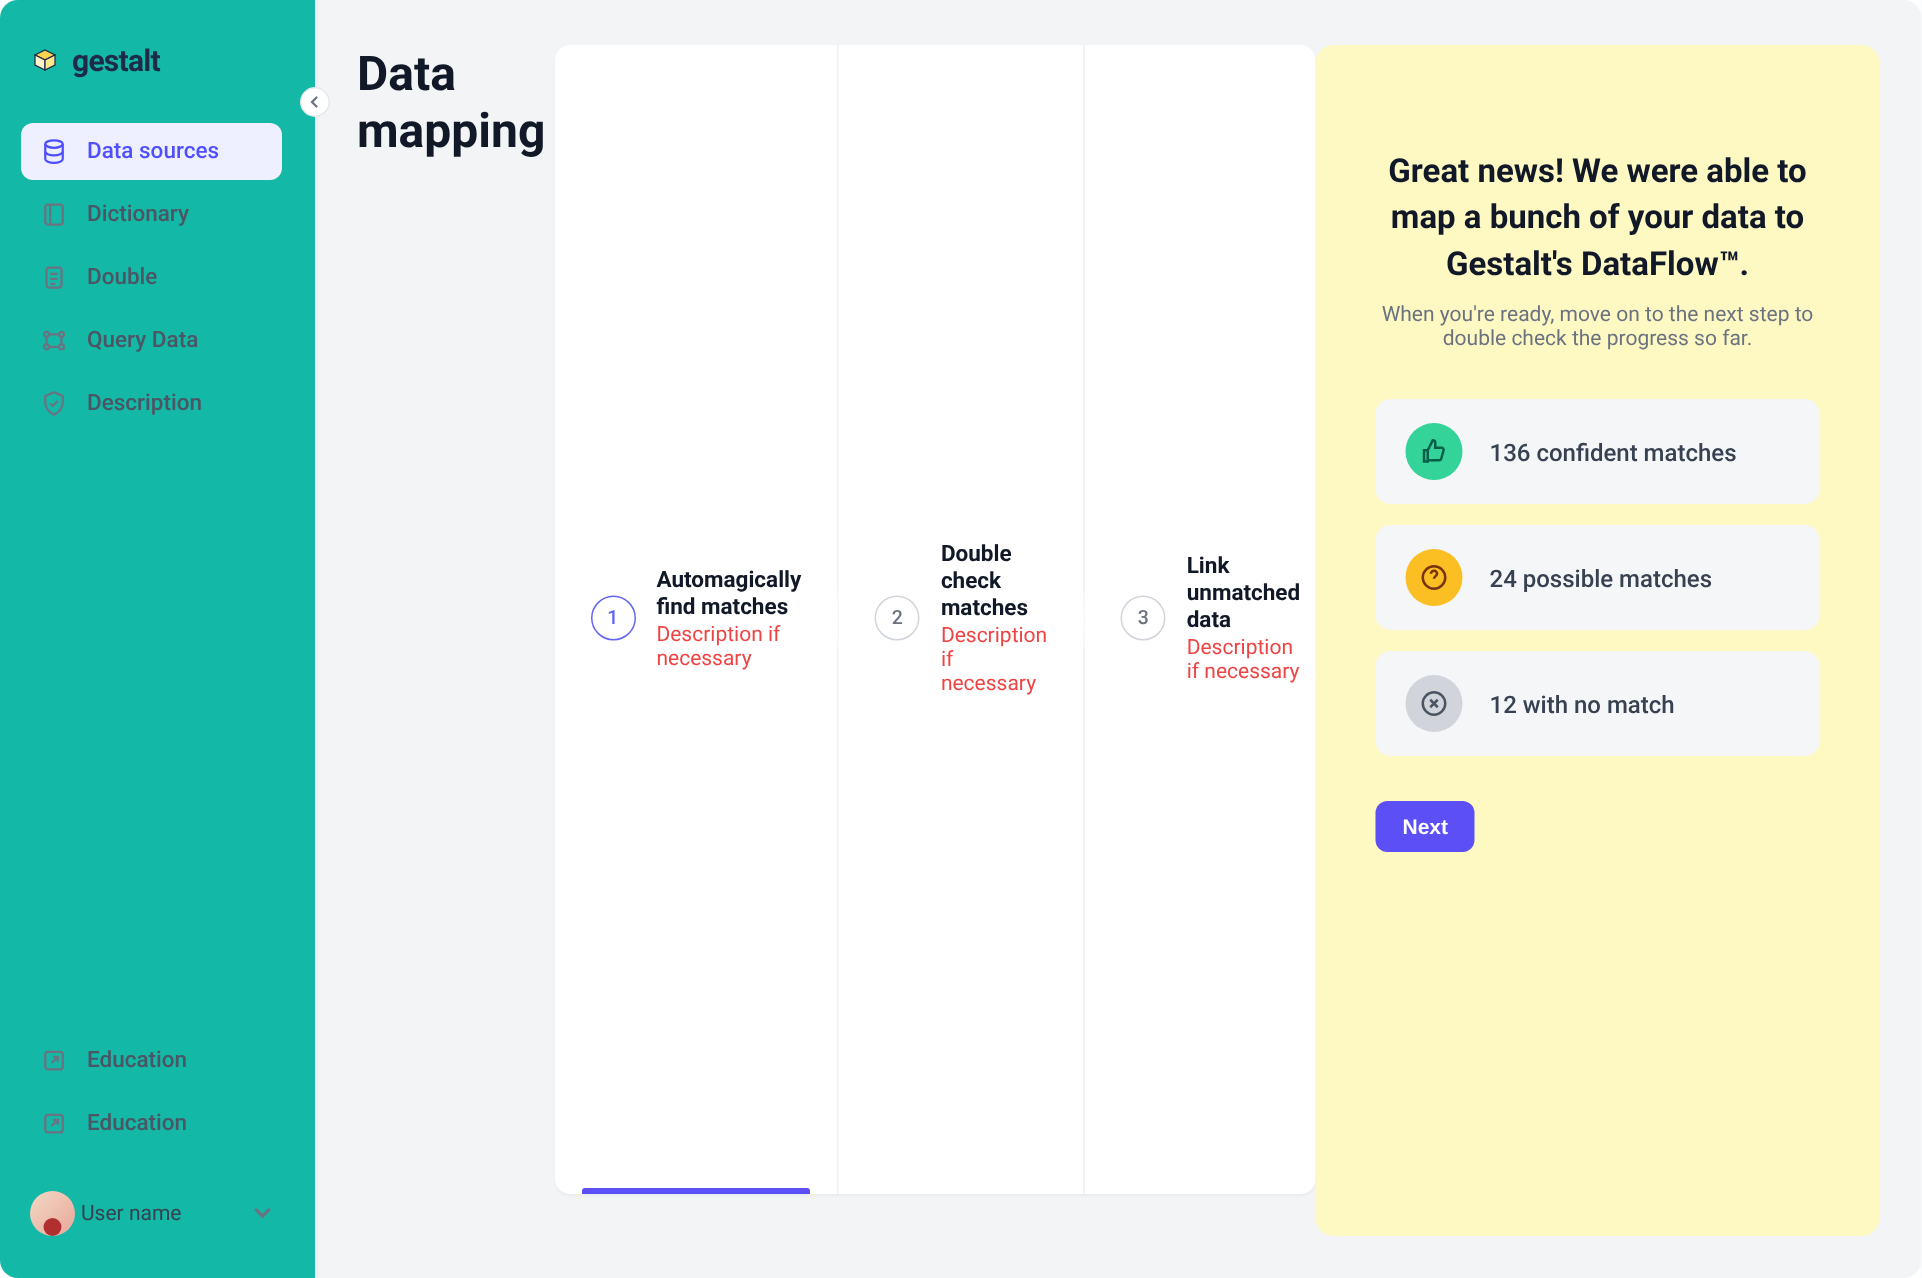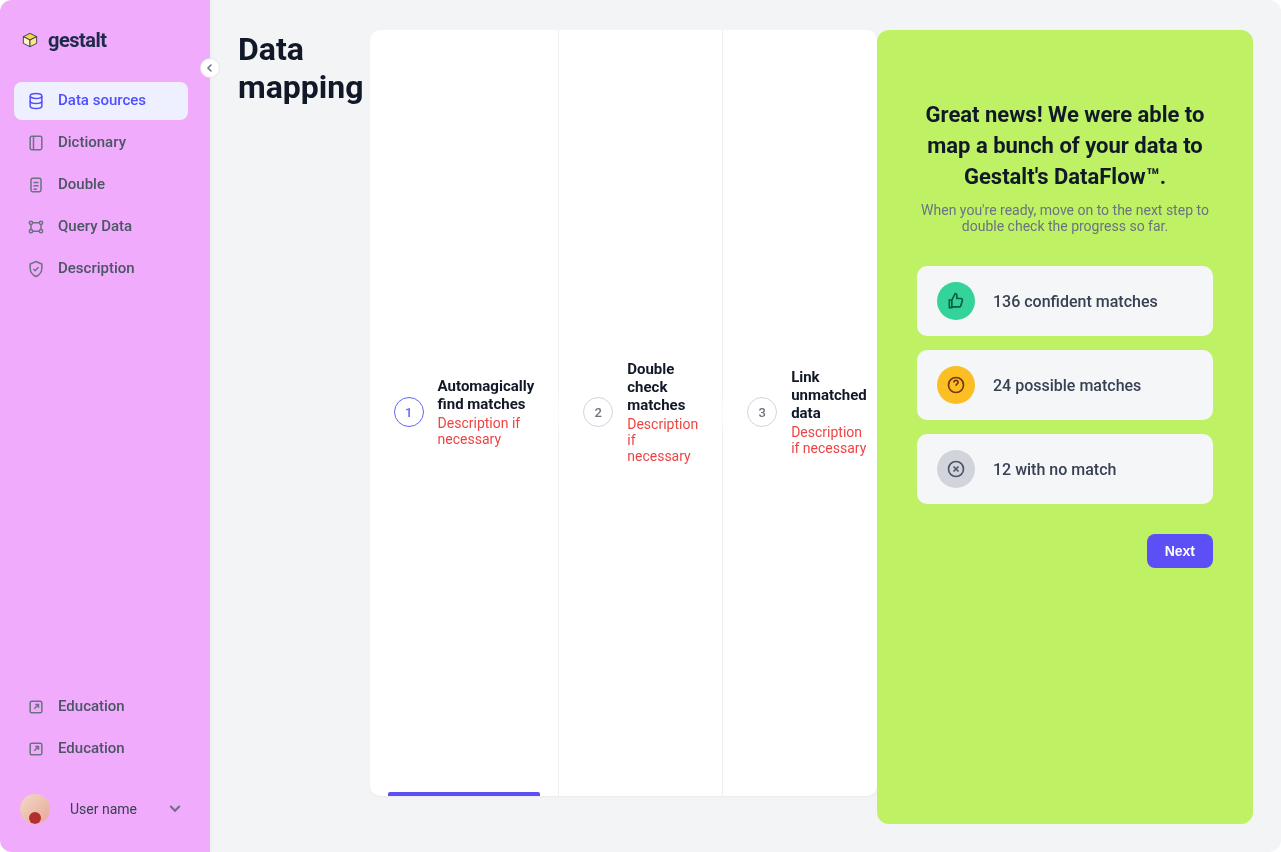--- a/index.html
+++ b/index.html
@@ -13,21 +13,21 @@
   .app {
     display: flex;
     width: 100%;
     height: 100%;
     background: #fff;
     border-radius: 12px;
   }
   
   .sidebar {
     width: 210px;
-    background: #f0abfc;
+    background: #14b8a6;
     display: flex;
     flex-direction: column;
     padding: 20px 22px 20px 14px;
     position: relative;
     box-shadow: 1px 0 3px rgba(0,0,0,0.04);
     border-radius: 12px 0 0 12px;
   }
   .logo-row {
     display: flex;
     align-items: center;
@@ -82,21 +82,21 @@
   .sidebar-spacer { flex: 1; }
   .footer-links {
     display: flex;
     flex-direction: column;
     gap: 4px;
     margin-bottom: 18px;
   }
   .user-row {
     display: flex;
     align-items: center;
-    gap: 20px;
+    gap: 4px;
     padding: 8px 6px;
     cursor: pointer;
   }
   .avatar {
     width: 30px; height: 30px; border-radius: 50%;
     background: linear-gradient(135deg,#f3d9c6,#e8a798);
     display:flex;align-items:center;justify-content:center;
     position:relative;
     overflow:hidden;
   }
@@ -172,27 +172,27 @@
     position:absolute;
     bottom:0;
     left: 18px;
     right: 18px;
     height:4px;
     background:#5b4ff5;
     border-radius: 2px 2px 0 0;
   }
   
   .card {
-    background:#bef264;
+    background:#fef9c3;
     border-radius:12px;
     flex:1;
     padding: 70px 40px 40px 40px;
     display:flex;
     flex-direction:column;
-    align-items:flex-end;
+    align-items:flex-start;
   }
   .headline {
     font-size: 22px;
     font-weight:700;
     color:#111827;
     text-align:center;
     max-width: 520px;
     line-height:1.4;
   }
   .subline {

